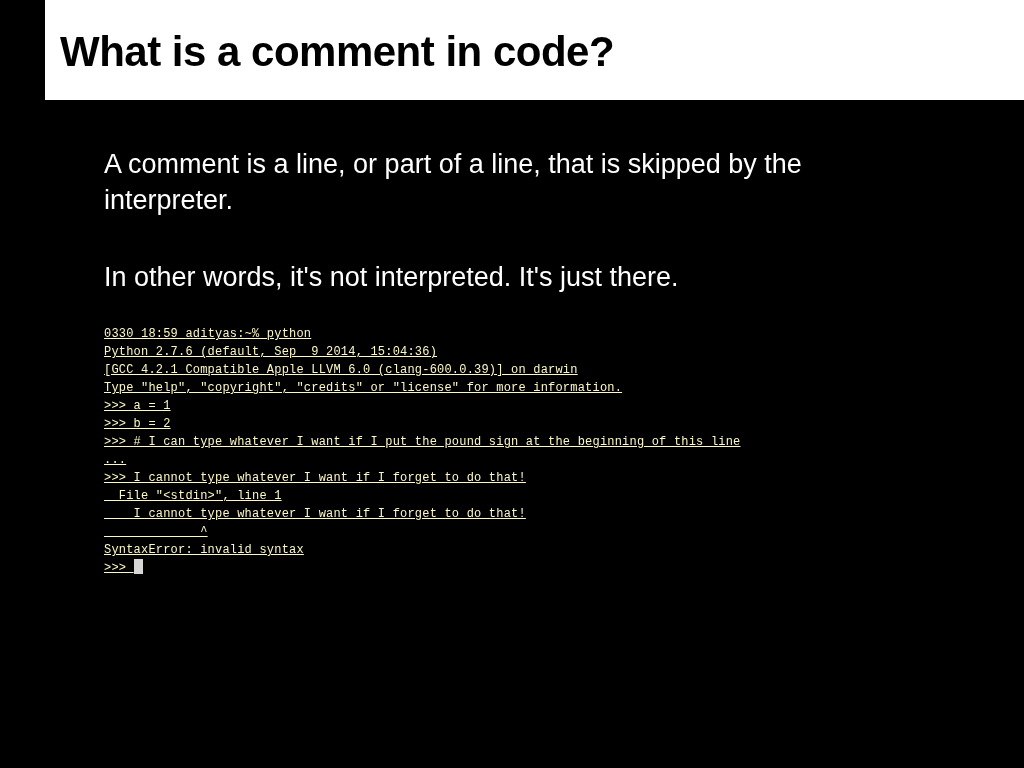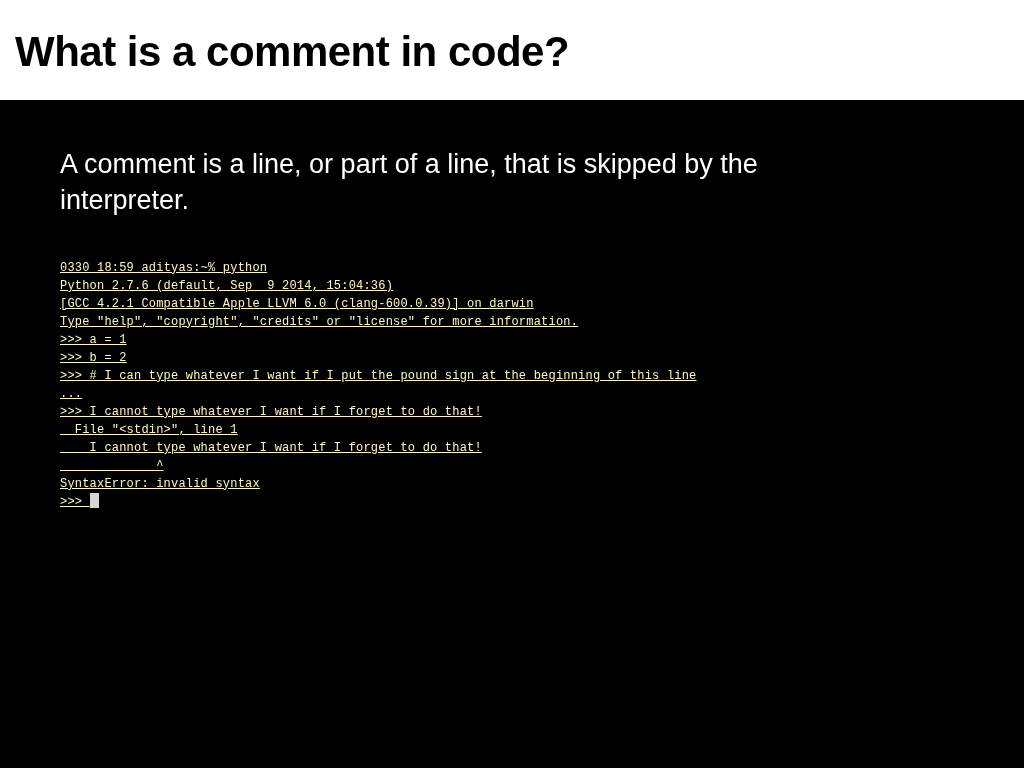--- a/index.html
+++ b/index.html
@@ -10,31 +10,33 @@
     body {
       width: 1024px;
       height: 768px;
       font-family: Helvetica, Arial, sans-serif;
       background: #000;
       overflow: hidden;
     }
     .header {
       background: #fff;
       padding: 28px 20px 24px 15px;
+      margin-left: 45px;
     }
     .header h1 {
       font-size: 42px;
       font-weight: bold;
       color: #000;
       letter-spacing: -0.5px;
     }
     .content {
       background: #000;
       color: #fff;
       padding: 46px 60px 20px 60px;
+      margin-left: 44px;
     }
     .para {
       font-size: 27px;
       line-height: 1.35;
       margin-bottom: 40px;
       color: #fff;
       font-weight: 400;
       letter-spacing: 0px;
     }
     .para:nth-of-type(2) {
@@ -66,20 +68,21 @@
   </style>
 </head>
 <body>
 
 <div class="header">
   <h1>What is a comment in code?</h1>
 </div>
 
 <div class="content">
   <p class="para" style="max-width:700px;">A comment is a line, or part of a line, that is skipped by the interpreter.</p>
+  <p class="para">In other words, it's not interpreted.  It's just there.</p>
 
   <div class="terminal"><span><span>0330 18:59 </span><span class="underline">adityas</span><span>:~% python</span></span>
 <span>Python 2.7.6 (default, Sep  9 2014, 15:04:36)</span>
 <span>[GCC 4.2.1 Compatible Apple LLVM 6.0 (clang-600.0.39)] on darwin</span>
 <span>Type "help", "copyright", "credits" or "license" for more information.</span>
 <span>&gt;&gt;&gt; a = 1</span>
 <span>&gt;&gt;&gt; b = 2</span>
 <span>&gt;&gt;&gt; # I can type whatever I want if I put the pound sign at the beginning of this line</span>
 <span>...</span>
 <span>&gt;&gt;&gt; I cannot type whatever I want if I forget to do that!</span>

